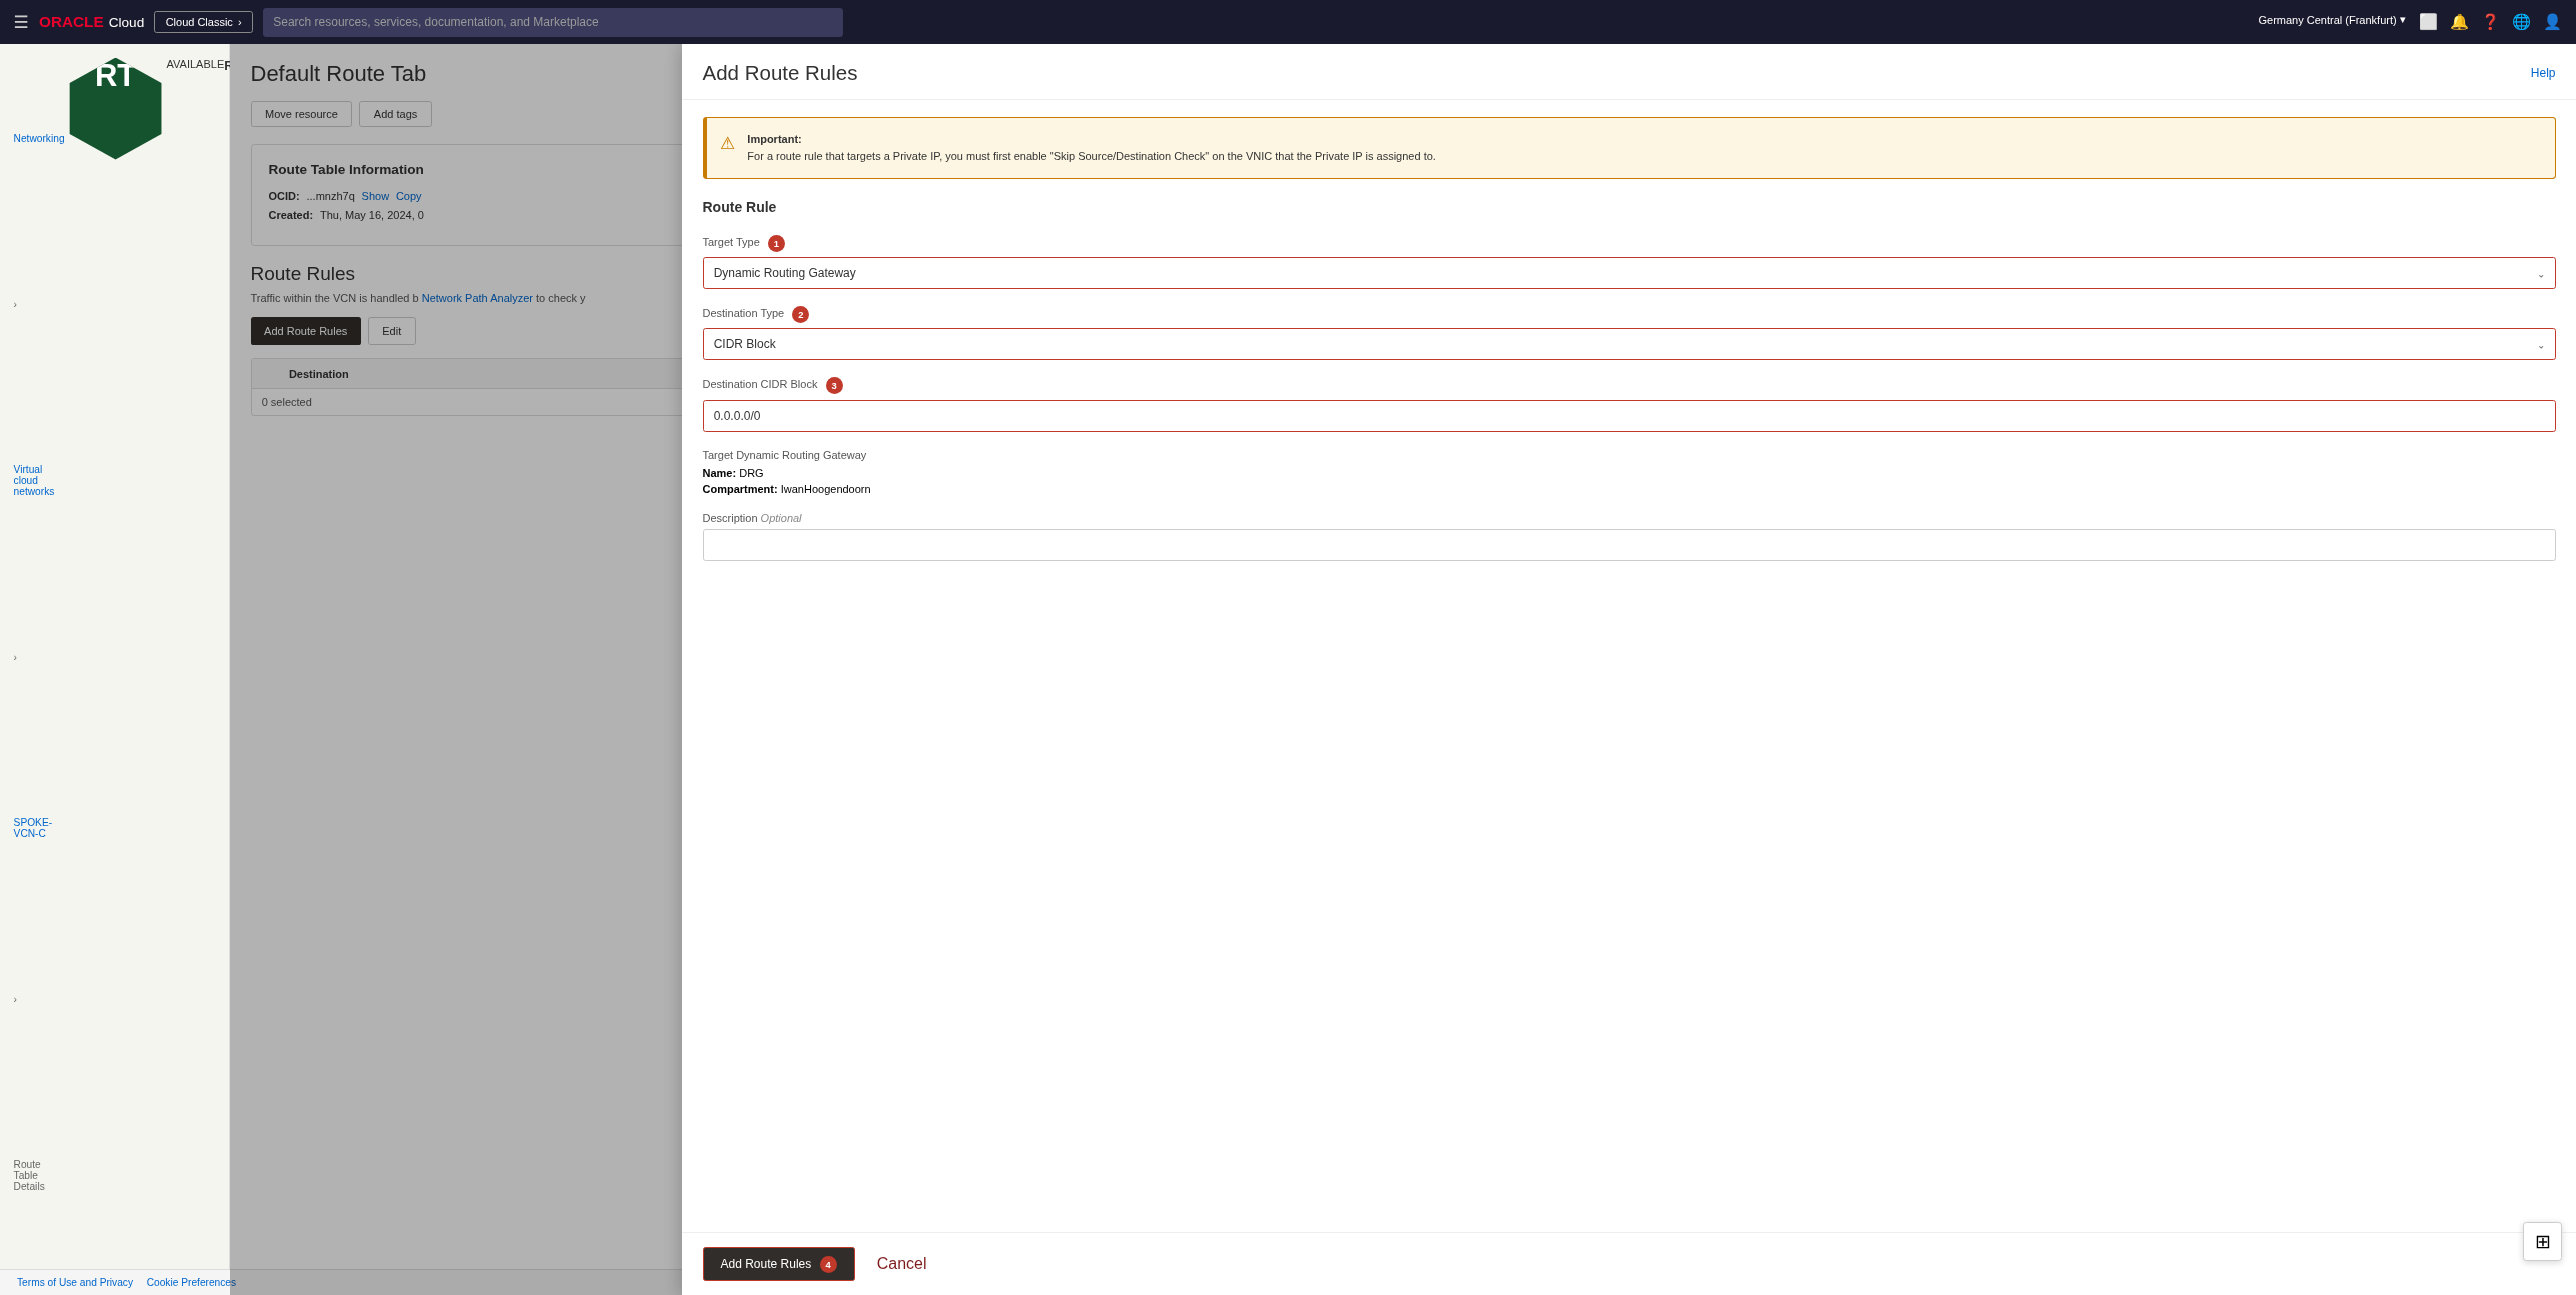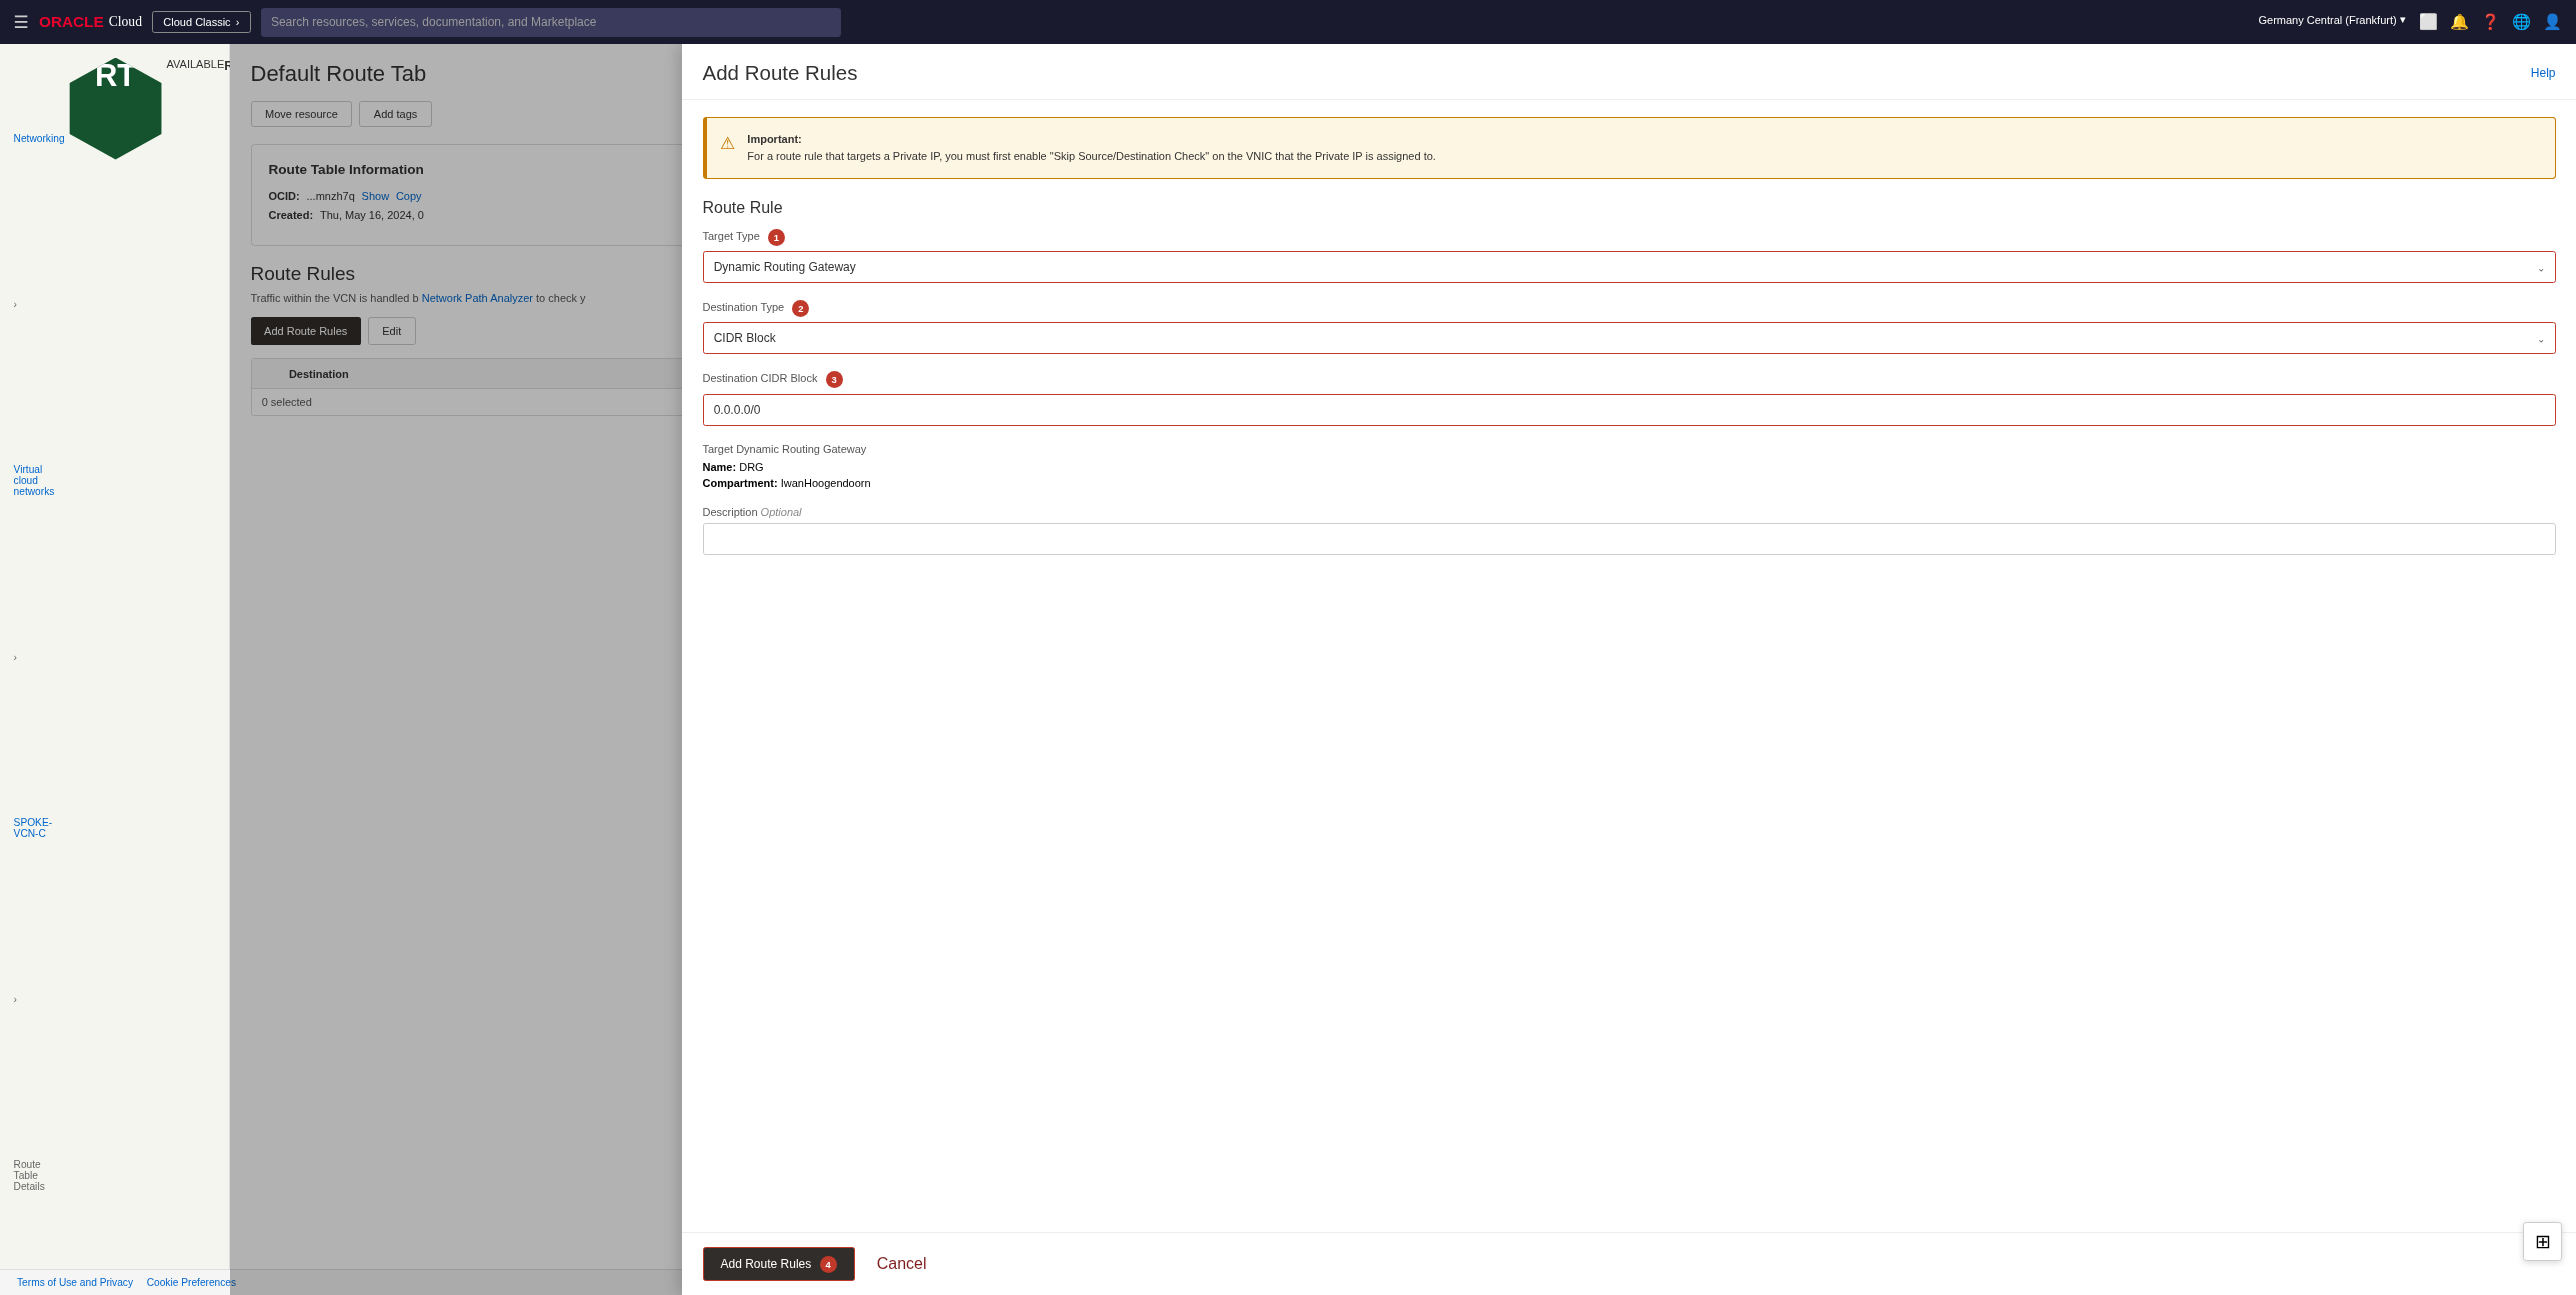--- a/index.html
+++ b/index.html
@@ -11,21 +11,21 @@
       height: 44px;
       display: flex;
       align-items: center;
       padding: 0 13.6px;
       gap: 10.2px;
       color: white;
     }
     .nav-hamburger { font-size: 17px; cursor: pointer; color: #ccc; }
     .oracle-logo { display: flex; align-items: center; gap: 5.1px; color: white; font-size: 13.6px; font-weight: 300; }
     .oracle-logo .oracle-text { color: #e8002d; font-weight: 700; font-size: 15.3px; }
-    .oracle-logo .cloud-text { color: white; font-size: 13.6px; font-family: Liberation Serif, serif; }
+    .oracle-logo .cloud-text { color: white; font-size: 13.6px; }
     .cloud-classic-btn {
       background: transparent;
       border: 0.9px solid #888;
       color: white;
       padding: 4.3px 10.2px;
       border-radius: 2.6px;
       font-size: 11px;
       cursor: pointer;
       display: flex;
       align-items: center;
@@ -198,21 +198,21 @@
       border-radius: 3.4px;
       padding: 13.6px;
       margin-bottom: 20.5px;
     }
     .important-icon { font-size: 17px; color: #c97a00; flex-shrink: 0; margin-top: 1.7px; }
     .important-text { font-size: 11px; color: #333; line-height: 1.5; }
     .important-text strong { font-weight: 700; }
 
     
     .route-rule-section { }
-    .route-rule-title { font-size: 16px; font-weight: 400; color: #333; margin-bottom: 12px; }
+    .route-rule-title { font-size: 14px; font-weight: 700; color: #333; margin-bottom: 20px; }
 
     .form-group { margin-bottom: 17px; }
     .form-label { font-size: 11px; color: #555; margin-bottom: 5.1px; display: block; }
     .step-badge {
       display: inline-flex;
       align-items: center;
       justify-content: center;
       width: 17px; height: 17px;
       background: #c0392b;
       color: white;

